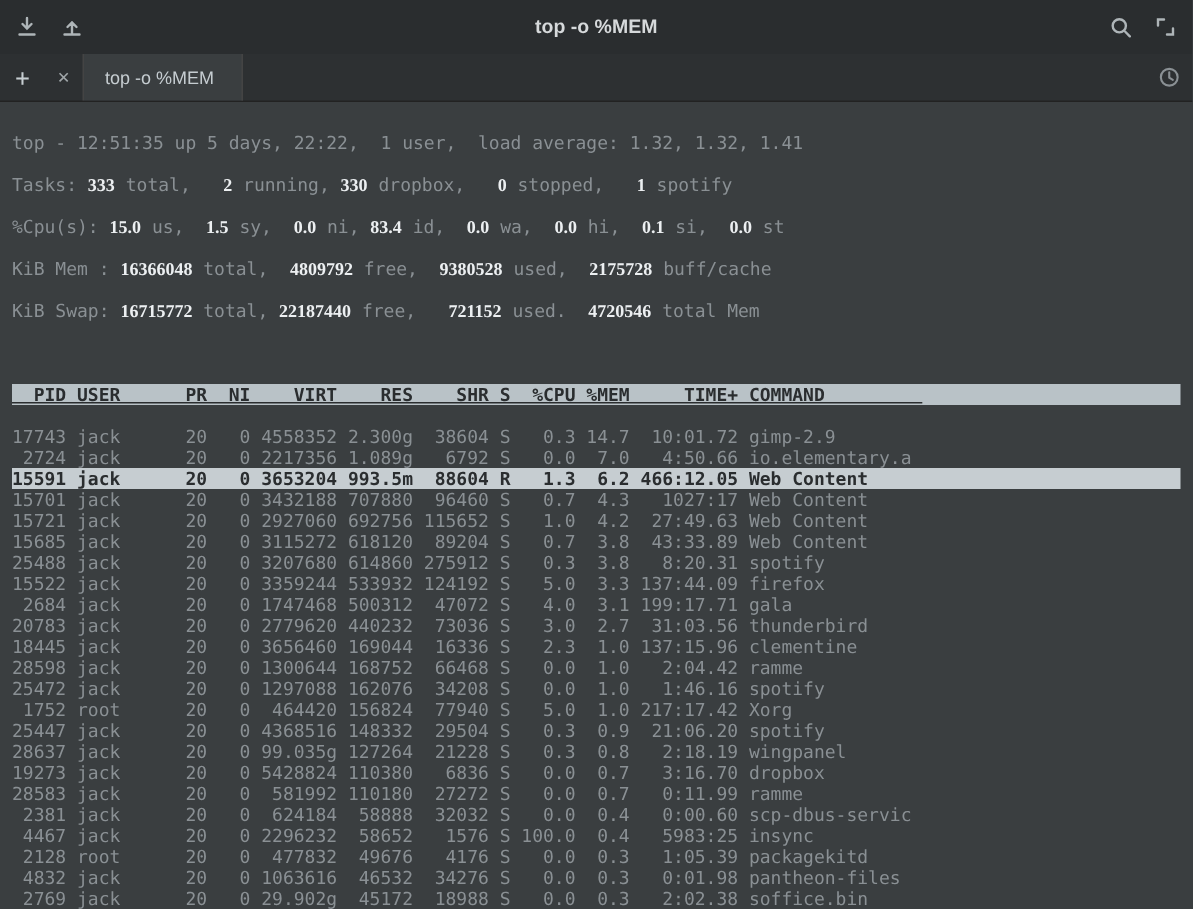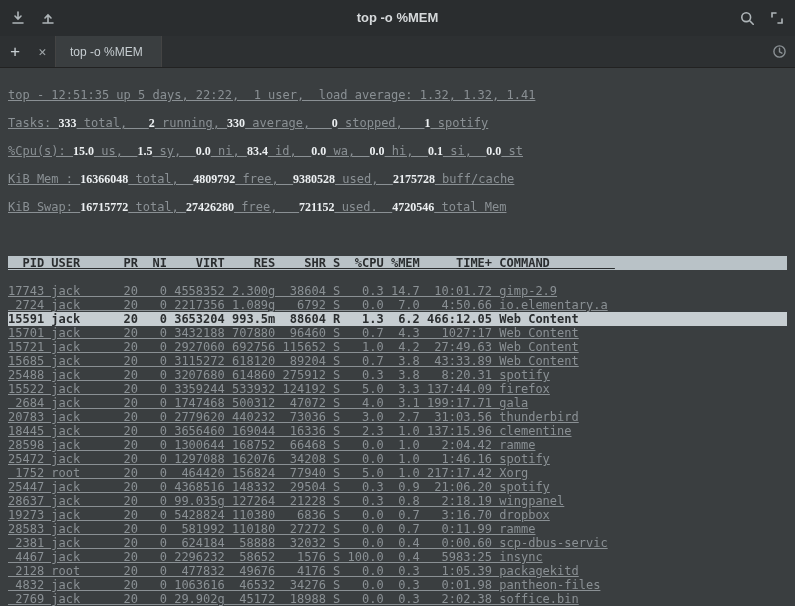--- a/index.html
+++ b/index.html
@@ -68,21 +68,21 @@
     width:32px; display:flex; align-items:center; justify-content:center;
     color:#8a9094; margin-left:auto; cursor:pointer;
   }
   
   .term {
     padding:6px 8px 0 8px;
     white-space:pre;
   }
   .row { height:14px; }
   .bold { color:var(--text-white); font-weight:600;font-family:Liberation Serif, serif; }
-  .dim  { color:var(--text-dim);text-decoration:underline; }
+  .dim  { color:var(--text-dim); }
   .hdr {
     background:var(--header-bg);
     color:var(--header-fg);
     font-weight:600;
     display:inline-block;
     width:100%;
     text-decoration:underline;
   }
   .hl {
     background:var(--highlight-bg);
@@ -130,20 +130,20 @@
   <div class="tab-history">
     <svg width="15" height="15" viewBox="0 0 15 15">
         <circle cx="7.5" cy="7.5" r="5.6" stroke="#8a9094" stroke-width="1.4" fill="none"></circle>
         <path d="M7.5 4.2v3.6l2.4 1.4" stroke="#8a9094" stroke-width="1.4" fill="none" stroke-linecap="round"></path>
       </svg>
   </div>
 </div>
 
 <div class="term">
 <div class="row dim">top - 12:51:35 up 5 days, 22:22,  1 user,  load average: 1.32, 1.32, 1.41</div>
-<div class="row"><span class="dim">Tasks: </span><span class="bold">333</span><span class="dim"> total,   </span><span class="bold">2</span><span class="dim"> running, </span><span class="bold">330</span><span class="dim"> average,   </span><span class="bold">0</span><span class="dim"> stopped,   </span><span class="bold">1</span><span class="dim"> spotify</span></div>
+<div class="row"><span class="dim">Tasks: </span><span class="bold">333</span><span class="dim"> total,   </span><span class="bold">2</span><span class="dim"> running, </span><span class="bold">330</span><span class="dim"> dropbox,   </span><span class="bold">0</span><span class="dim"> stopped,   </span><span class="bold">1</span><span class="dim"> spotify</span></div>
 <div class="row"><span class="dim">%Cpu(s): </span><span class="bold">15.0</span><span class="dim"> us,  </span><span class="bold">1.5</span><span class="dim"> sy,  </span><span class="bold">0.0</span><span class="dim"> ni, </span><span class="bold">83.4</span><span class="dim"> id,  </span><span class="bold">0.0</span><span class="dim"> wa,  </span><span class="bold">0.0</span><span class="dim"> hi,  </span><span class="bold">0.1</span><span class="dim"> si,  </span><span class="bold">0.0</span><span class="dim"> st</span></div>
 <div class="row"><span class="dim">KiB Mem : </span><span class="bold">16366048</span><span class="dim"> total,  </span><span class="bold">4809792</span><span class="dim"> free,  </span><span class="bold">9380528</span><span class="dim"> used,  </span><span class="bold">2175728</span><span class="dim"> buff/cache</span></div>
-<div class="row"><span class="dim">KiB Swap: </span><span class="bold">16715772</span><span class="dim"> total, </span><span class="bold">27426280</span><span class="dim"> free,   </span><span class="bold">721152</span><span class="dim"> used.  </span><span class="bold">4720546</span><span class="dim"> total Mem</span></div>
+<div class="row"><span class="dim">KiB Swap: </span><span class="bold">16715772</span><span class="dim"> total, </span><span class="bold">22187440</span><span class="dim"> free,   </span><span class="bold">721152</span><span class="dim"> used.  </span><span class="bold">4720546</span><span class="dim"> total Mem</span></div>
 <div class="row"> </div>
 <div class="row"><span class="hdr">  PID USER      PR  NI    VIRT    RES    SHR S  %CPU %MEM     TIME+ COMMAND         </span></div>
 <div id="proc-list"><div class="row dim">17743 jack      20   0 4558352 2.300g  38604 S   0.3 14.7  10:01.72 gimp-2.9</div><div class="row dim"> 2724 jack      20   0 2217356 1.089g   6792 S   0.0  7.0   4:50.66 io.elementary.a</div><div class="row"><span class="hl">15591 jack      20   0 3653204 993.5m  88604 R   1.3  6.2 466:12.05 Web Content</span></div><div class="row dim">15701 jack      20   0 3432188 707880  96460 S   0.7  4.3   1027:17 Web Content</div><div class="row dim">15721 jack      20   0 2927060 692756 115652 S   1.0  4.2  27:49.63 Web Content</div><div class="row dim">15685 jack      20   0 3115272 618120  89204 S   0.7  3.8  43:33.89 Web Content</div><div class="row dim">25488 jack      20   0 3207680 614860 275912 S   0.3  3.8   8:20.31 spotify</div><div class="row dim">15522 jack      20   0 3359244 533932 124192 S   5.0  3.3 137:44.09 firefox</div><div class="row dim"> 2684 jack      20   0 1747468 500312  47072 S   4.0  3.1 199:17.71 gala</div><div class="row dim">20783 jack      20   0 2779620 440232  73036 S   3.0  2.7  31:03.56 thunderbird</div><div class="row dim">18445 jack      20   0 3656460 169044  16336 S   2.3  1.0 137:15.96 clementine</div><div class="row dim">28598 jack      20   0 1300644 168752  66468 S   0.0  1.0   2:04.42 ramme</div><div class="row dim">25472 jack      20   0 1297088 162076  34208 S   0.0  1.0   1:46.16 spotify</div><div class="row dim"> 1752 root      20   0  464420 156824  77940 S   5.0  1.0 217:17.42 Xorg</div><div class="row dim">25447 jack      20   0 4368516 148332  29504 S   0.3  0.9  21:06.20 spotify</div><div class="row dim">28637 jack      20   0 99.035g 127264  21228 S   0.3  0.8   2:18.19 wingpanel</div><div class="row dim">19273 jack      20   0 5428824 110380   6836 S   0.0  0.7   3:16.70 dropbox</div><div class="row dim">28583 jack      20   0  581992 110180  27272 S   0.0  0.7   0:11.99 ramme</div><div class="row dim"> 2381 jack      20   0  624184  58888  32032 S   0.0  0.4   0:00.60 scp-dbus-servic</div><div class="row dim"> 4467 jack      20   0 2296232  58652   1576 S 100.0  0.4   5983:25 insync</div><div class="row dim"> 2128 root      20   0  477832  49676   4176 S   0.0  0.3   1:05.39 packagekitd</div><div class="row dim"> 4832 jack      20   0 1063616  46532  34276 S   0.0  0.3   0:01.98 pantheon-files</div><div class="row dim"> 2769 jack      20   0 29.902g  45172  18988 S   0.0  0.3   2:02.38 soffice.bin</div></div>
 </div>
 
 </body></html>

